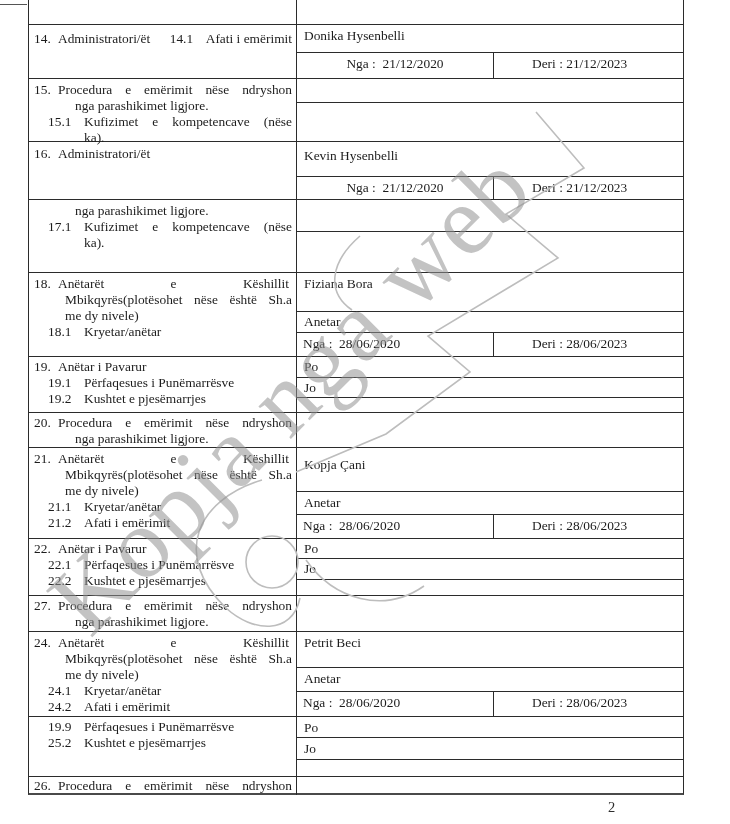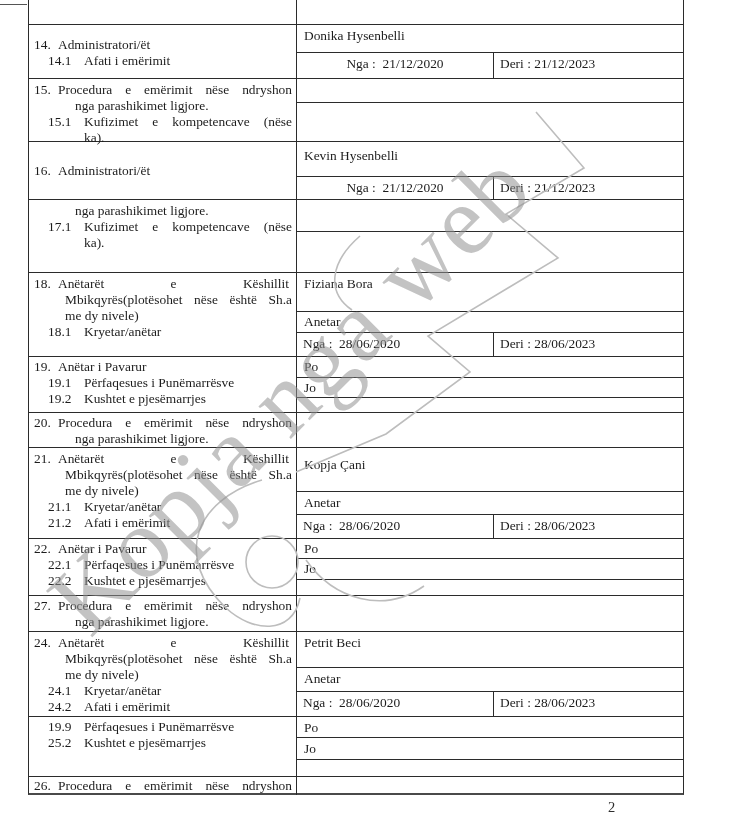--- a/index.html
+++ b/index.html
@@ -7,36 +7,36 @@
         font-family:"Liberation Serif","DejaVu Serif",serif;color:#1c1c1c;font-size:13.4px;}
   .tick{position:absolute;left:0;top:4px;width:27px;border-top:1px solid #555;}
   .tbl{position:absolute;left:28px;top:0;width:656px;height:795px;box-sizing:border-box;
        border-left:1px solid #2b2b2b;border-right:1px solid #2b2b2b;border-bottom:2px solid #4a4a4a;}
   .row{display:flex;border-bottom:1px solid #2b2b2b;box-sizing:border-box;}
   .lc{width:268px;box-sizing:border-box;border-right:1px solid #2b2b2b;padding:3px 4px 2px 5px;}
   .ln{line-height:16px;}
   .rc{flex:1;display:flex;flex-direction:column;min-width:0;}
   .sr{box-sizing:border-box;border-bottom:1px solid #2b2b2b;padding:3px 0 0 7px;overflow:hidden;}
   .rc .sr:last-child{border-bottom:none;flex:1;}
-  .dates{display:flex;padding:0;}
+  .dates{display:flex;padding:0;gap:32px;}
   .d1{width:197px;box-sizing:border-box;border-right:1px solid #2b2b2b;padding-top:3px;}
   .d2{flex:1;padding:3px 0 0 6px;}
   .ctr{text-align:center;}
   .lpad{padding-left:6px;}
   .num{display:inline-block;min-width:24px;}
   .snum{display:inline-block;min-width:36px;}
   .sub{margin-left:14px;}
   .ind1{margin-left:41px;}
   .ind1b{margin-left:31px;}
   .ind2{margin-left:50px;}
   .jst{text-align:justify;text-align-last:justify;}
   .spread{display:flex;padding-right:3px;}
   .spread .mid{flex:1;text-align:center;}
   .it{}
-  .lc-a{display:flex;flex-direction:column;justify-content:center;padding-bottom:4px;}
+  .lc-a{display:flex;flex-direction:row;justify-content:space-between;padding-bottom:4px;}
   .wm{position:absolute;left:26px;top:575px;transform:rotate(-45deg);transform-origin:0 0;
       font-size:100px;color:rgba(145,145,145,0.55);letter-spacing:2px;white-space:nowrap;
       font-family:"Liberation Serif","DejaVu Serif",serif;pointer-events:none;z-index:5;}
   .scrib{position:absolute;left:0;top:0;z-index:4;pointer-events:none;}
   .pnum{position:absolute;left:608px;top:799px;font-size:14.5px;color:#2e2e2e;}
 </style>
 </head>
 <body>
 
 <div class="page">

